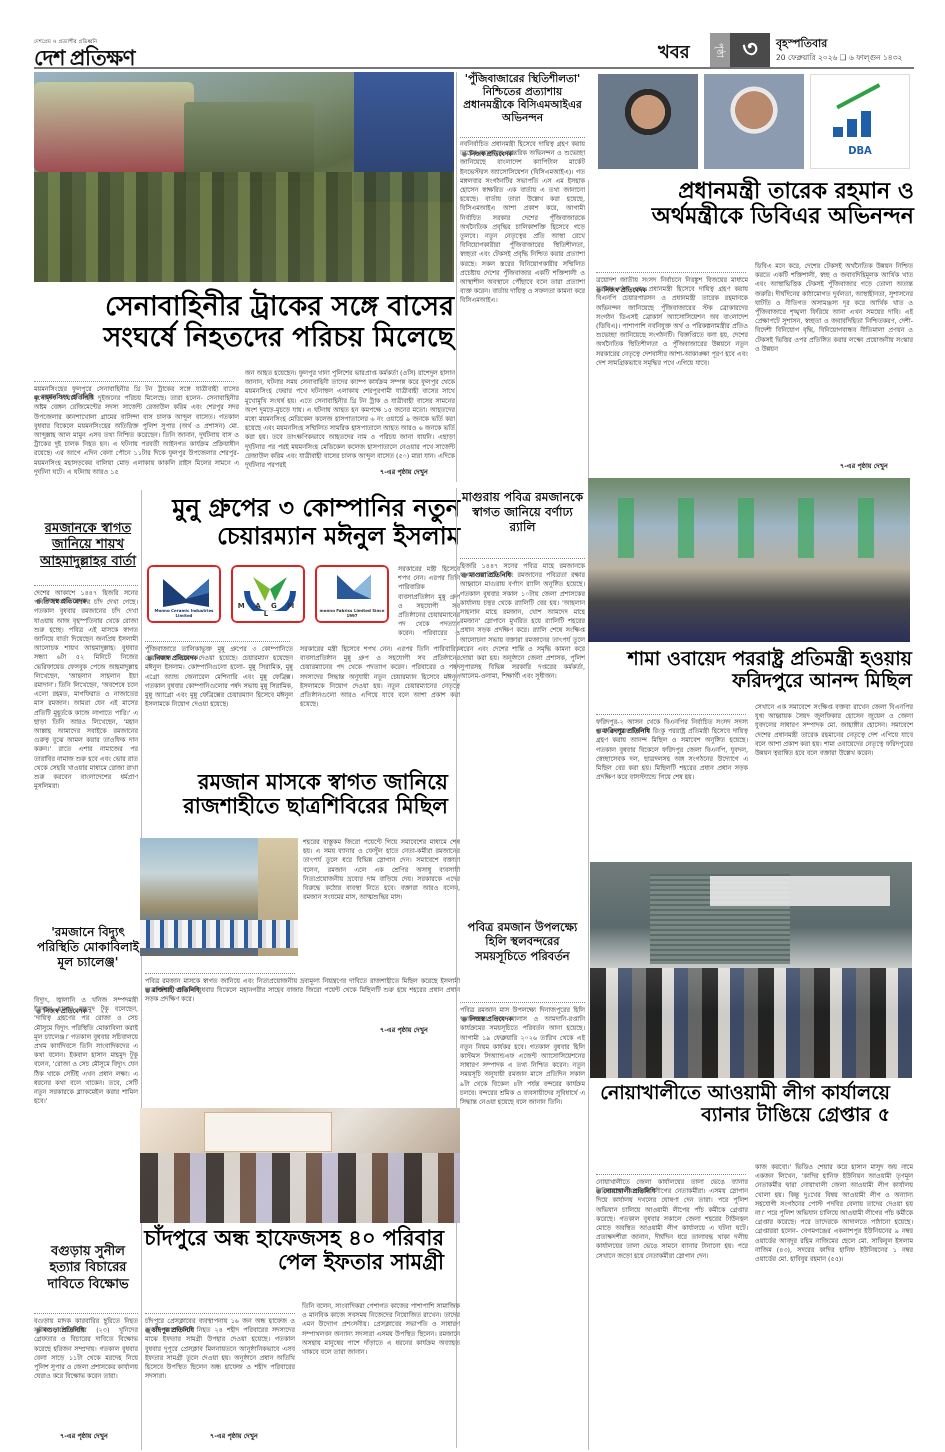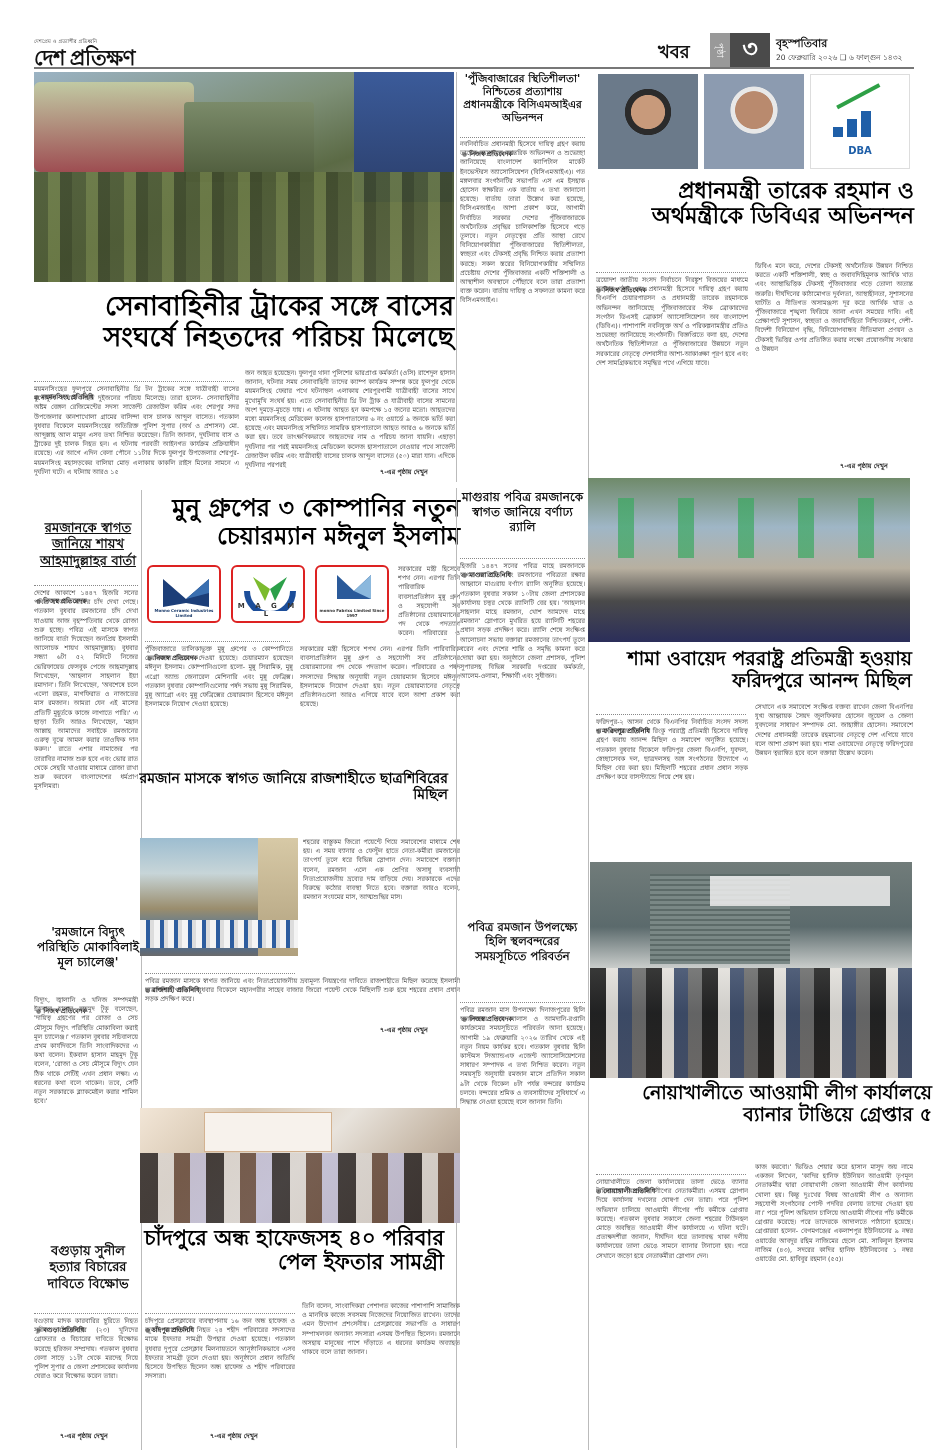--- a/index.html
+++ b/index.html
@@ -31,21 +31,21 @@
   .body { position: absolute; font-size: 6.4px; line-height: 9.2px; color: #333; text-align: justify; overflow: hidden; }
   .cont { font-weight: bold; color: #111; }
 
   .sub-hl { position:absolute; font-weight: bold; text-align:center; font-size: 14px; line-height: 1.25; }
   .hl-bsec { left: 34px; top: 520px; width: 108px; font-size: 13px; text-decoration: underline; }
   .vrule { position:absolute; width: 1px; background: #bbb; }
 
   .hl-munnu { left: 140px; top: 495px; width: 320px; font-size: 24px; }
   .logo-box { position: absolute; width: 74px; height: 58px; border: 2px solid #d22; border-radius: 6px; background: #fff; }
   .logo-box .lbl { position:absolute; bottom:3px; left:0; width:100%; text-align:center; font-size: 4px; color: #1a3a6a; font-weight: bold; }
-  .hl-shibir { left: 128px; top: 770px; width: 320px; font-size: 14px; }
+  .hl-shibir { left: 128px; top: 770px; width: 320px; font-size: 21px; }
 
   .photo-rajshahi { left: 140px; top: 838px; width: 158px; height: 118px; background: linear-gradient(180deg,#9dbdd0 0%,#c7d5d8 30%,#9a8d6d 60%,#3a6ea8 85%,#6a6a6a 100%); }
   .photo-rajshahi .bld { position:absolute; right:0; top:0; width:40px; height:100%; background:linear-gradient(#d7c9a6,#b0a07d); }
   .photo-rajshahi .marchers { position:absolute; left:0; bottom:8px; width:100%; height:28px; background:repeating-linear-gradient(90deg,#f4f4f4 0 6px,#2d5d9f 6px 10px,#ddd 10px 14px); }
 
   .photo-chandpur { left: 140px; top: 1108px; width: 320px; height: 115px; background: linear-gradient(135deg,#f2e6d7 0%,#d9c9b4 25%,#e8e3dc 50%,#c6b7a6 75%,#a08c7d 100%); }
   .photo-chandpur .banner { position:absolute; left:20%; top:4px; width:40%; height:40px; background:#f7f2ec; border:1px solid #d3b290; }
   .photo-chandpur .people { position:absolute; left:0; bottom:0; width:100%; height:70px; background:repeating-linear-gradient(90deg,#1f1a1a 0 18px,#d8d3cf 18px 34px,#5b3e2f 34px 50px,#bdbad4 50px 66px); opacity:0.8; }
   .hl-chandpur { left: 124px; top: 1226px; width: 320px; font-size: 21px; }
 
@@ -61,21 +61,21 @@
   .photo-rally { left: 588px; top: 478px; width: 322px; height: 164px; background: linear-gradient(180deg,#6f8a6a 0%,#9fb6c6 30%,#b8b0a0 55%,#4a4a4a 75%,#2b2e5a 100%); }
   .photo-rally .banner { position:absolute; left:0; bottom:0; width:100%; height:56px; background: linear-gradient(175deg,#1e2660,#31387a); }
   .photo-rally .banner .txt { position:absolute; left:30px; top:16px; font-size: 18px; font-weight: bold; color: #e33; letter-spacing: 1px; }
   .photo-rally .posters { position:absolute; left:0; top:20px; width:100%; height:60px; background: repeating-linear-gradient(90deg,transparent 0 30px,#3aa860 30px 46px,transparent 46px 60px); opacity:0.7; }
   .hl-shama { left: 590px; top: 648px; width: 322px; font-size: 19px; }
 
   .photo-noakhali { left: 590px; top: 862px; width: 322px; height: 216px; background: linear-gradient(180deg,#717c7a 0%,#5b6a6c 30%,#cfd2d0 50%,#3a3f42 70%,#6d5a4d 100%); }
   .photo-noakhali .shutter { position:absolute; left:60px; top:12px; width:140px; height:90px; background: repeating-linear-gradient(0deg,#7a8886 0 3px,#5d6b69 3px 5px); }
   .photo-noakhali .sign { position:absolute; left:120px; top:14px; width:180px; height:30px; background:#eee; opacity:0.85; }
   .photo-noakhali .crowd { position:absolute; left:0; bottom:0; width:100%; height:110px; background: repeating-linear-gradient(90deg,#1c1c1c 0 16px,#e8e5e0 16px 28px,#3b4b6a 28px 42px,#6a6a6a 42px 56px); opacity: 0.85; }
-  .hl-noakhali { left: 610px; top: 1082px; width: 322px; font-size: 19px; }
+  .hl-noakhali { left: 568px; top: 1082px; width: 322px; font-size: 19px; }
 
   .hl-bcol1 { left: 460px; top: 72px; width: 125px; font-size: 10.5px; }
   .hl-magura { left: 460px; top: 490px; width: 125px; font-size: 12px; }
   .hl-hili { left: 460px; top: 920px; width: 125px; font-size: 11.5px; }
   .hl-bidyut { left: 34px; top: 925px; width: 108px; font-size: 12px; }
   .hl-bogura { left: 34px; top: 1243px; width: 108px; font-size: 13px; }
 </style>
 </head>
 <body>
 

